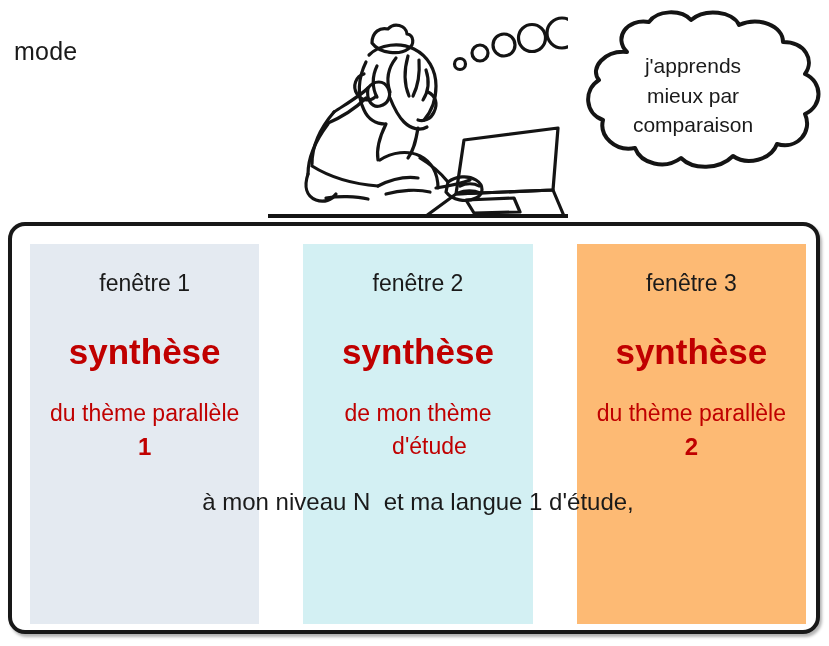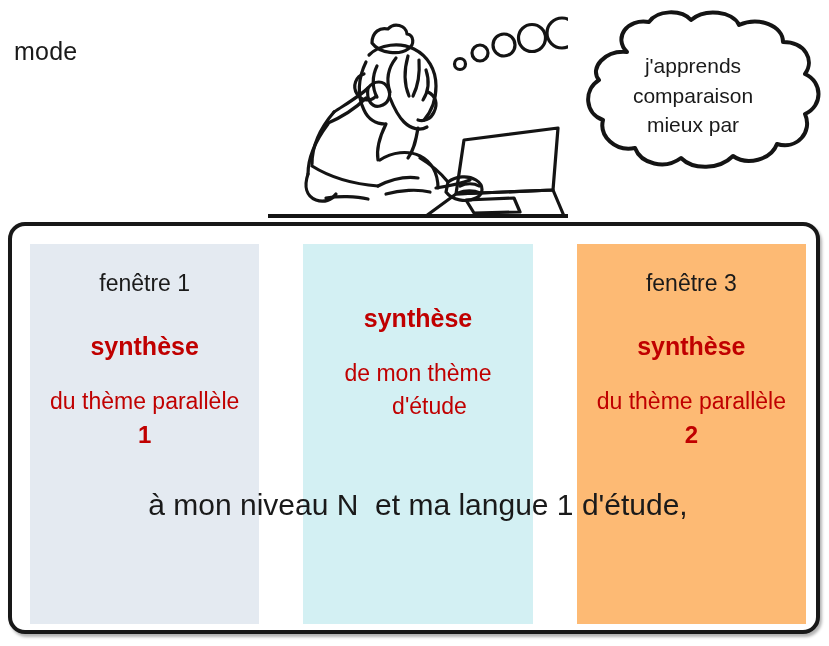--- a/index.html
+++ b/index.html
@@ -114,21 +114,21 @@
     box-sizing: border-box;
     padding-top: 26px;
   }
   .col-win {
     font-size: 23px;
     color: #1a1a1a;
     text-align: center;
     line-height: 1.2;
   }
   .col-synth {
-    font-size: 25px;
+    font-size: 35px;
     font-weight: bold;
     color: #c00000;
     text-align: center;
     margin-top: 33px;
     line-height: 1.2;
   }
   .col-desc {
     font-size: 23px;
     color: #c00000;
     text-align: center;
@@ -153,21 +153,21 @@
   
   .footer-note {
     position: absolute;
     left: 18px;
     top: 264px;
     width: 776px;
     text-align: center;
     pointer-events: none;
   }
   .footer-line {
-    font-size: 30px;
+    font-size: 24px;
     color: #1a1a1a;
     line-height: 1.0;
     white-space: pre;
   }
   .footer-line.second { margin-top: 22px; }
 </style>
 </head>
 <body>
 
 <div id="page">
@@ -250,37 +250,38 @@
                C256 122 240 140 220 134
                C214 150 190 156 176 146
                C162 160 136 160 124 148
                C108 160 84 154 78 138
                C58 142 42 126 46 110
                C28 104 26 80 42 70
                C32 58 48 40 70 42 Z"></path>
     </svg>
     <div class="bubble-text">
       <div class="bubble-line">j'apprends</div>
+      <div class="bubble-line">mieux par</div>
       <div class="bubble-line">comparaison</div>
-      <div class="bubble-line">mieux par</div>
     </div>
   </div>
 
   <div class="frame">
 
     <div class="columns">
 
       <div class="col" id="col-0" style="background: rgb(228, 234, 241);">
         <div class="col-win">fenêtre 1</div>
         <div class="col-synth">synthèse</div>
         <div class="col-desc">du thème parallèle</div>
         <div class="col-num">1</div>
       </div>
 
       <div class="col" id="col-1" style="background: rgb(211, 240, 243);">
+        <div class="col-win">fenêtre 2</div>
         <div class="col-synth">synthèse</div>
         <div class="col-desc">de mon thème</div>
         <div class="col-desc-l2">d'étude</div>
       </div>
 
       <div class="col" id="col-2" style="background: #fdba74;">
         <div class="col-win">fenêtre 3</div>
         <div class="col-synth">synthèse</div>
         <div class="col-desc">du thème parallèle</div>
         <div class="col-num">2</div>

